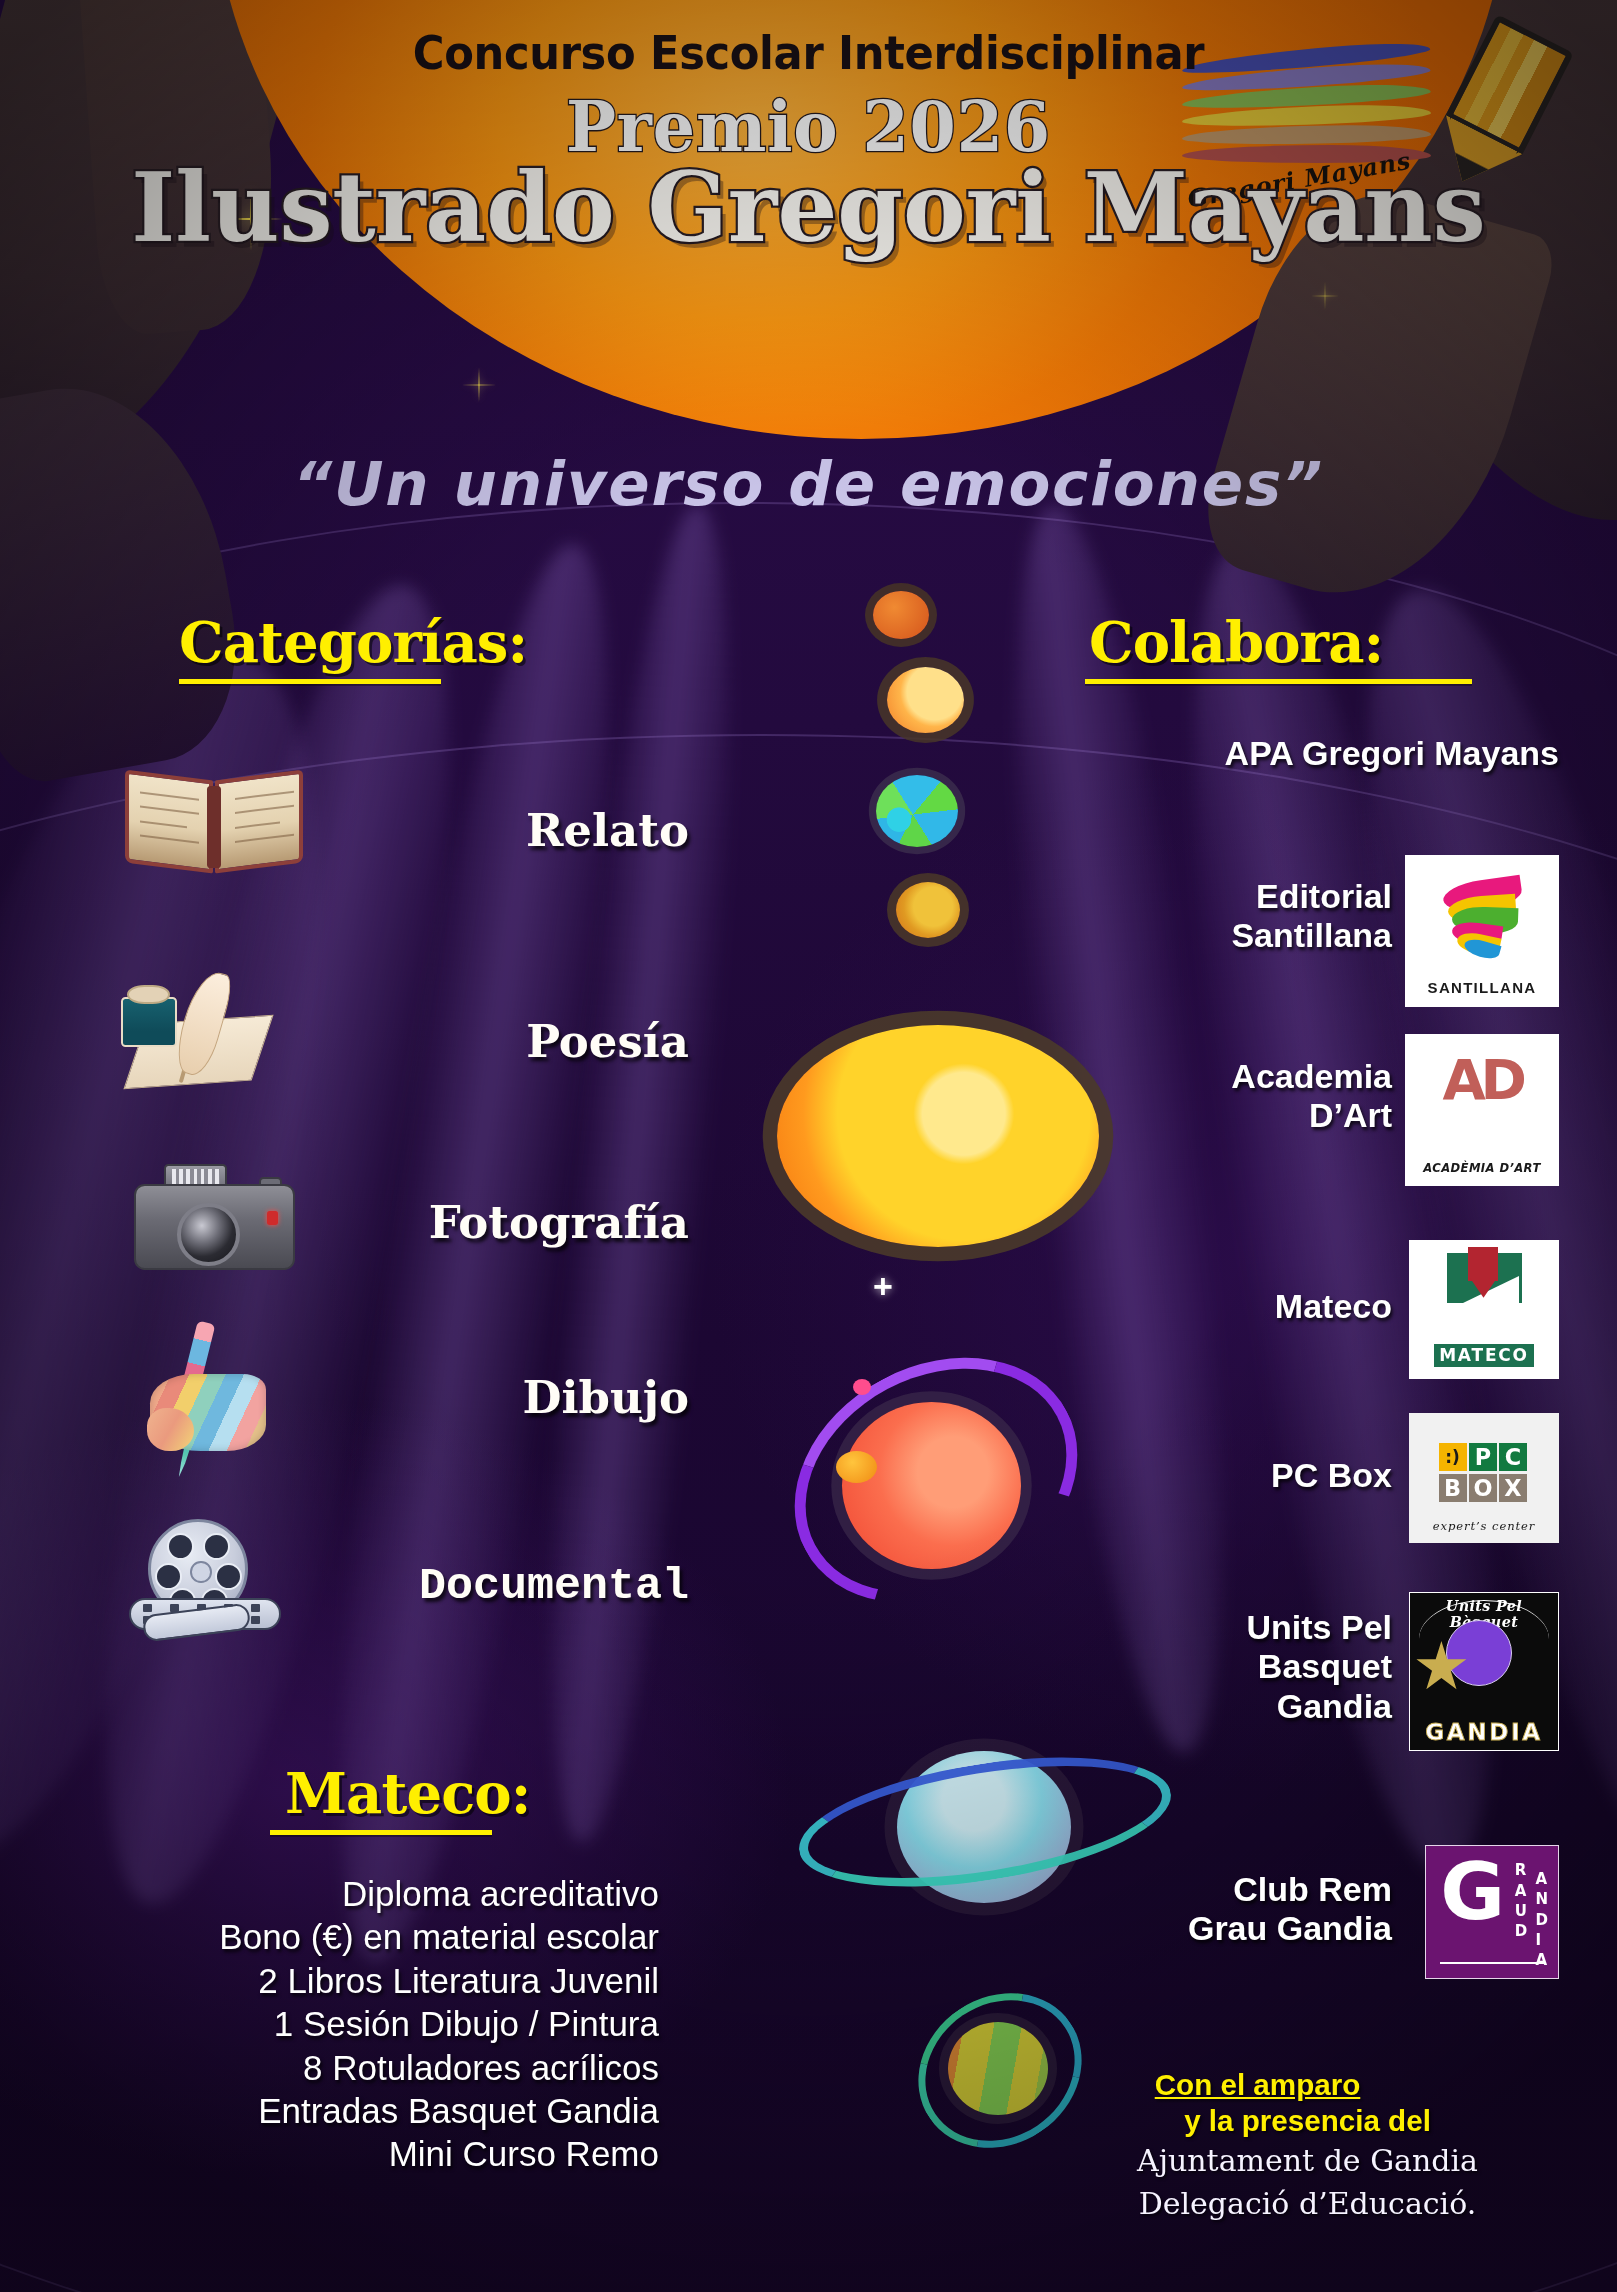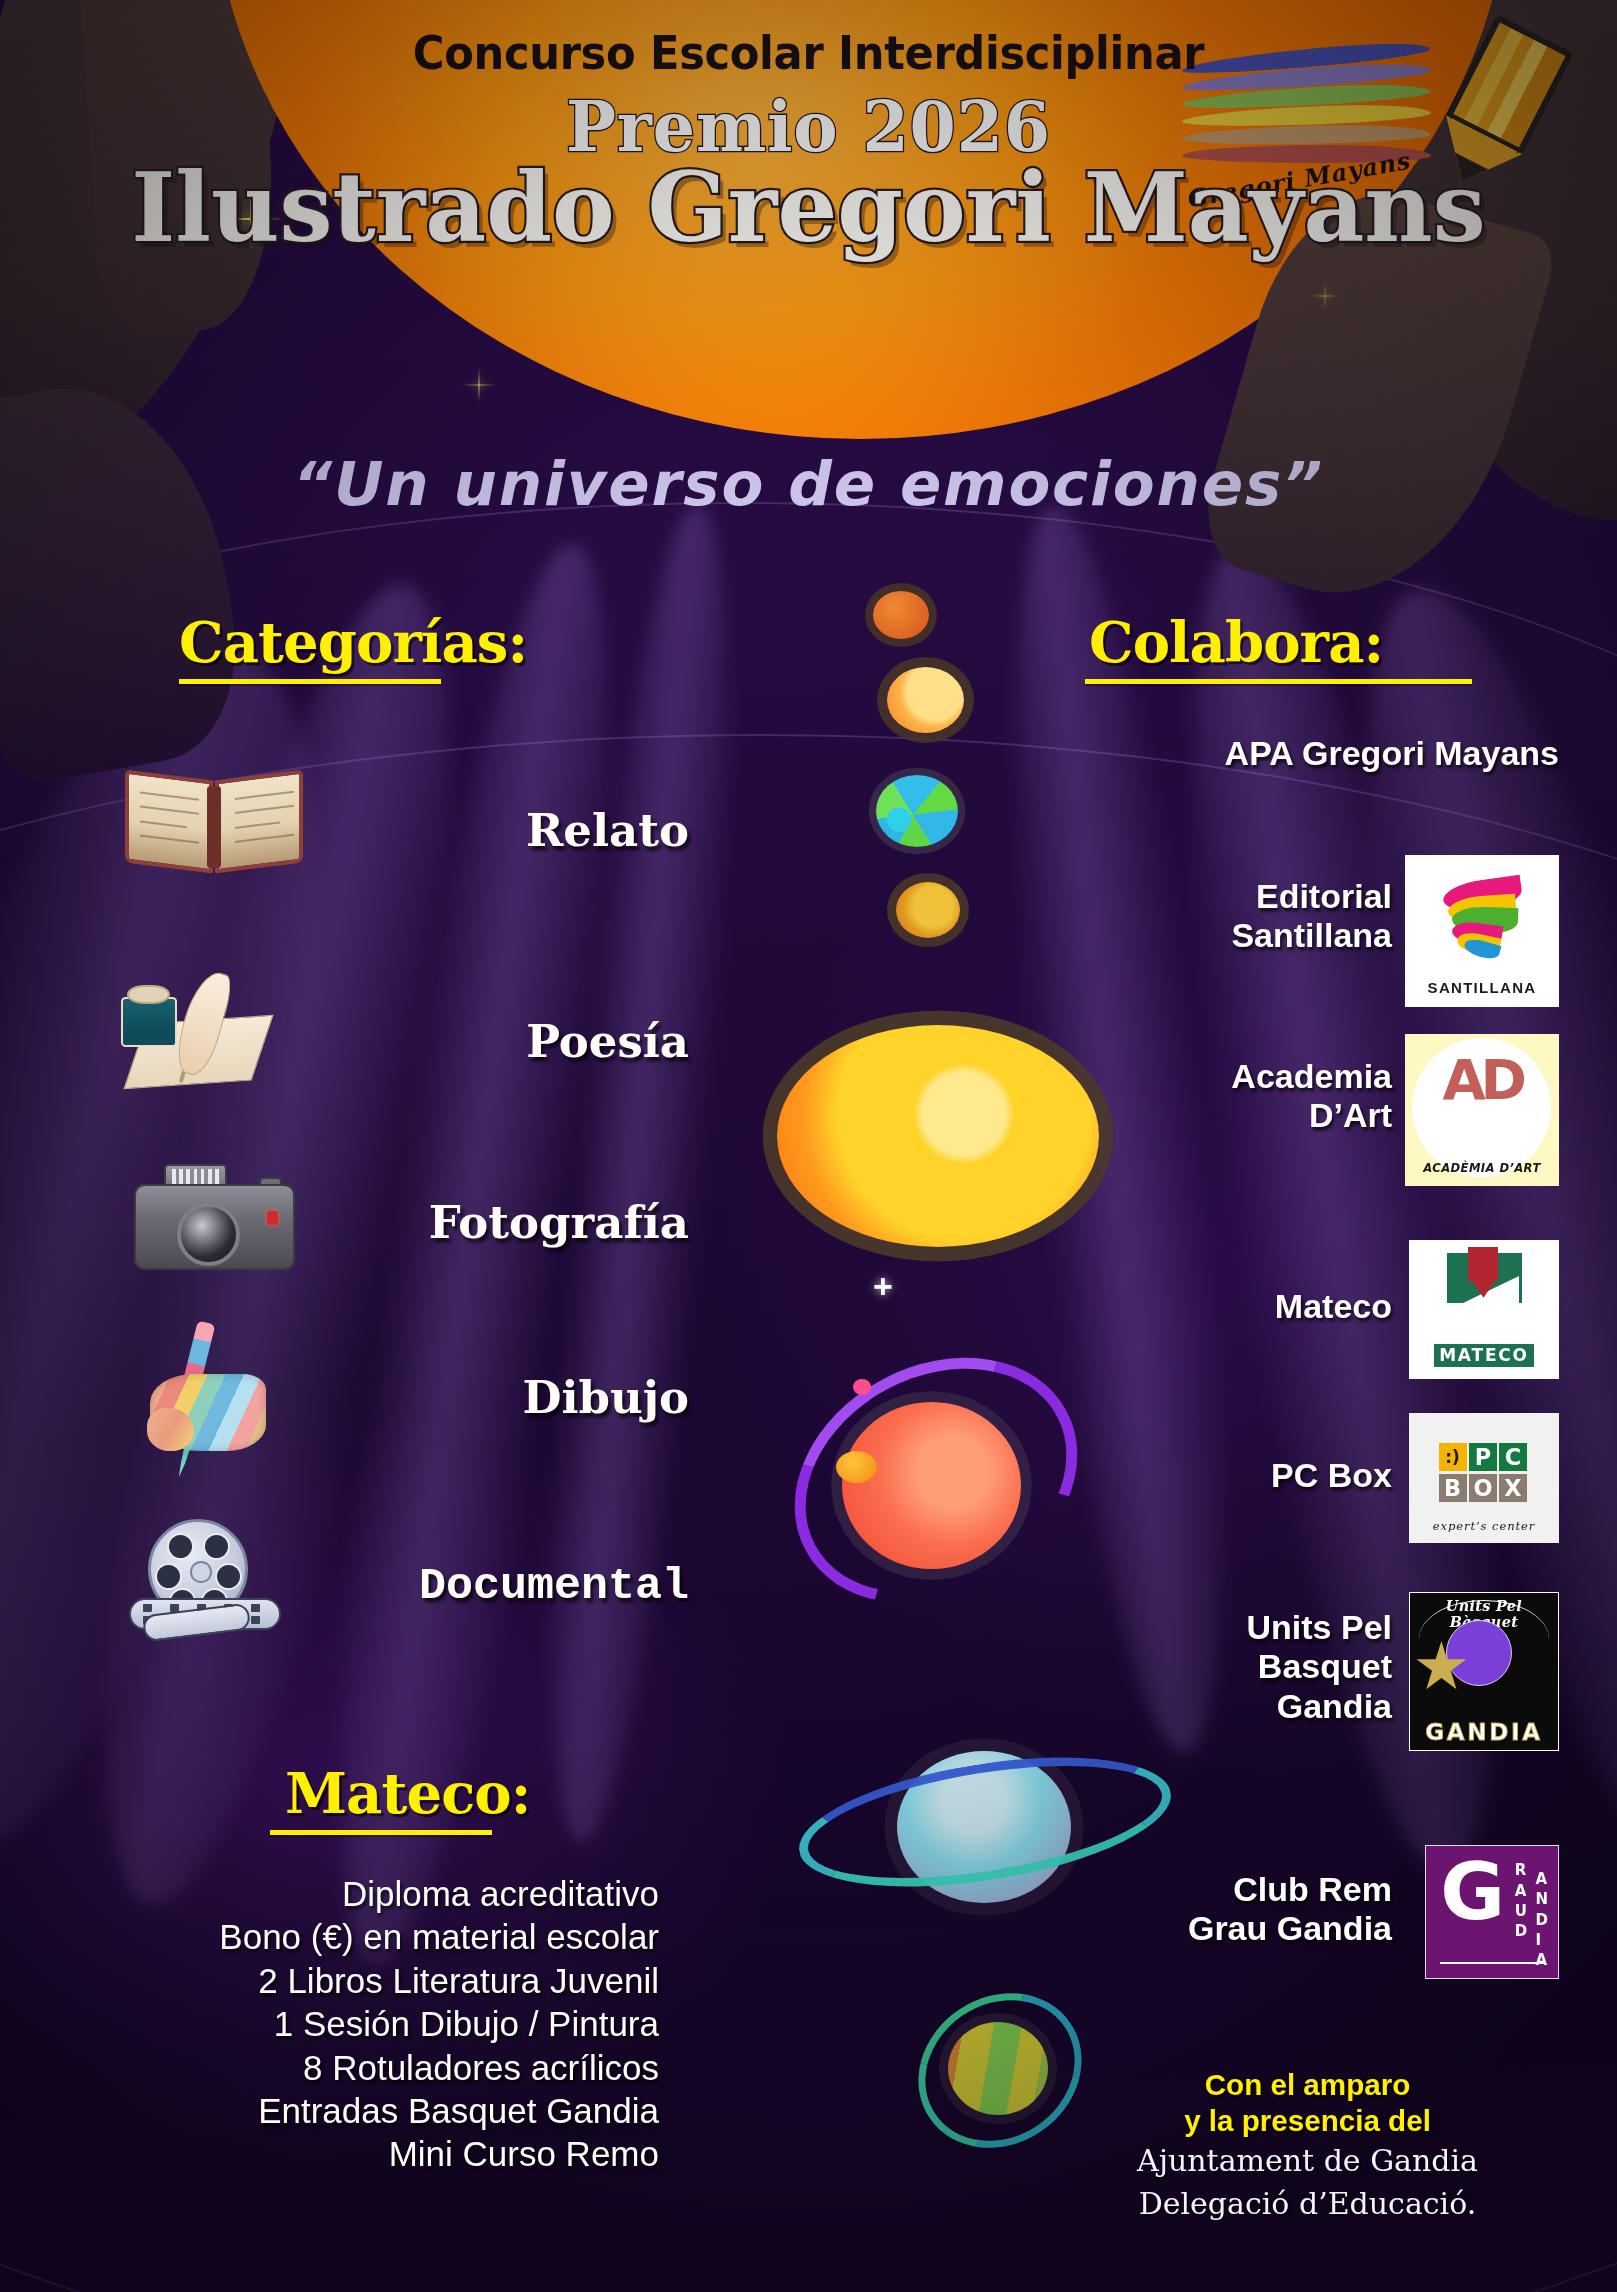--- a/index.html
+++ b/index.html
@@ -719,21 +719,21 @@
       <div class="san-leaf" style="left:47px; top:68px; width:50px; height:21.5px; background:#e8197d; transform:rotate(8deg);"></div>
       <div class="san-leaf" style="left:52px; top:79px; width:43px; height:19.7px; background:#f5c400; transform:rotate(12deg);"></div>
       <div class="san-leaf" style="left:59px; top:86px; width:36px; height:16px; background:#2196d6; transform:rotate(16deg);"></div>
       <div class="san-txt">SANTILLANA</div>
     </div>
   </div>
 
   <div class="colab-row" style="left:1057px; top:1034px; width:502px; height:152px;">
     <div class="colab-name" style="right:167px; top:23px; width:340px; white-space:pre-line;">Academia
 D’Art</div>
-    <div class="logo-box" style="right:0; top:0; width:154px; height:152px; background:#fef9c3;">
+    <div class="logo-box" style="right:0; top:0; width:154px; height:152px; background:#ffffff;">
       <div class="ad-oval"></div>
       <div class="ad-big">AD</div>
       <div class="ad-sub">ACADÈMIA  D’ART</div>
     </div>
   </div>
 
   <div class="colab-row" style="left:1057px; top:1240px; width:502px; height:143px;">
     <div class="colab-name" style="right:167px; top:47px; width:340px;">Mateco</div>
     <div class="logo-box" style="right:0; top:0; width:150px; height:139px;">
       <div class="mat-box" style="left:38px;"></div>
@@ -781,19 +781,19 @@
 D</div>
       <div class="gd-col2" style="white-space:pre-line;">A
 N
 D
 I
 A</div>
       <div class="gd-rule"></div>
     </div>
   </div>
 
-  <div class="foot-yellow" style="left:1030px; top:2067px; width:555px;">Con el amparo</div>
+  <div class="foot-yellow" style="left:980px; top:2067px; width:555px;text-decoration:underline;">Con el amparo</div>
   <div class="foot-yellow" style="left:1030px; top:2103px; width:555px;">y la presencia del</div>
   <div class="foot-white" style="left:1030px; top:2142px; width:555px;">Ajuntament de Gandia</div>
   <div class="foot-white" style="left:1030px; top:2185px; width:555px;">Delegació d’Educació.</div>
 
 </div>
 
 
 </body></html>

